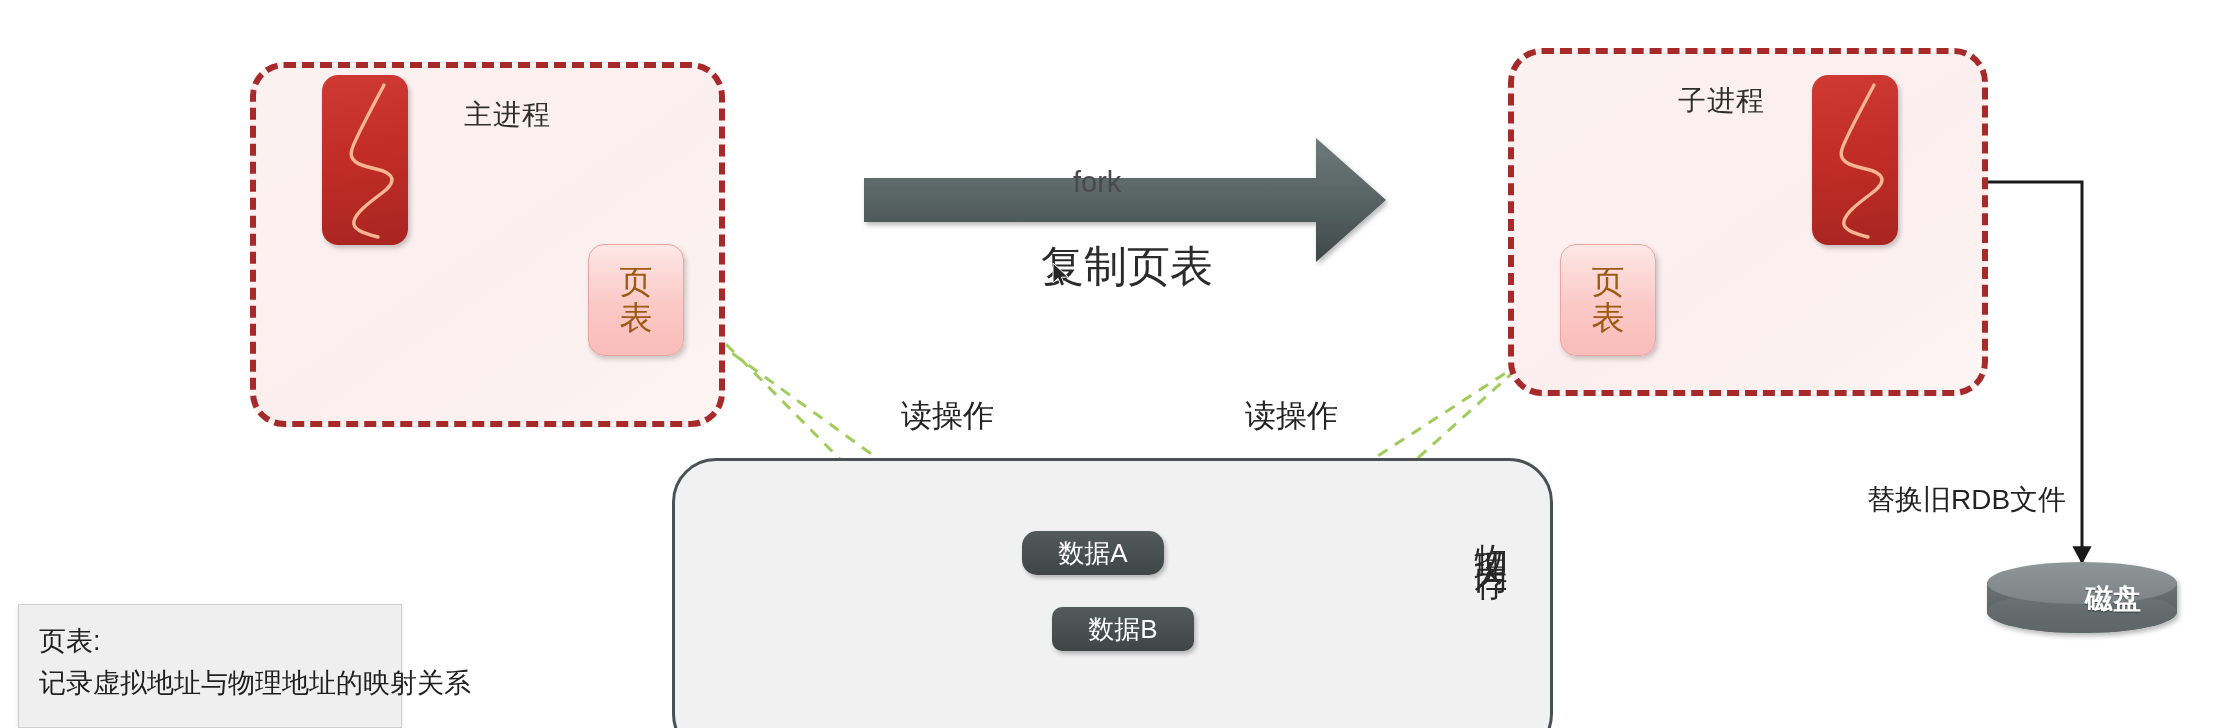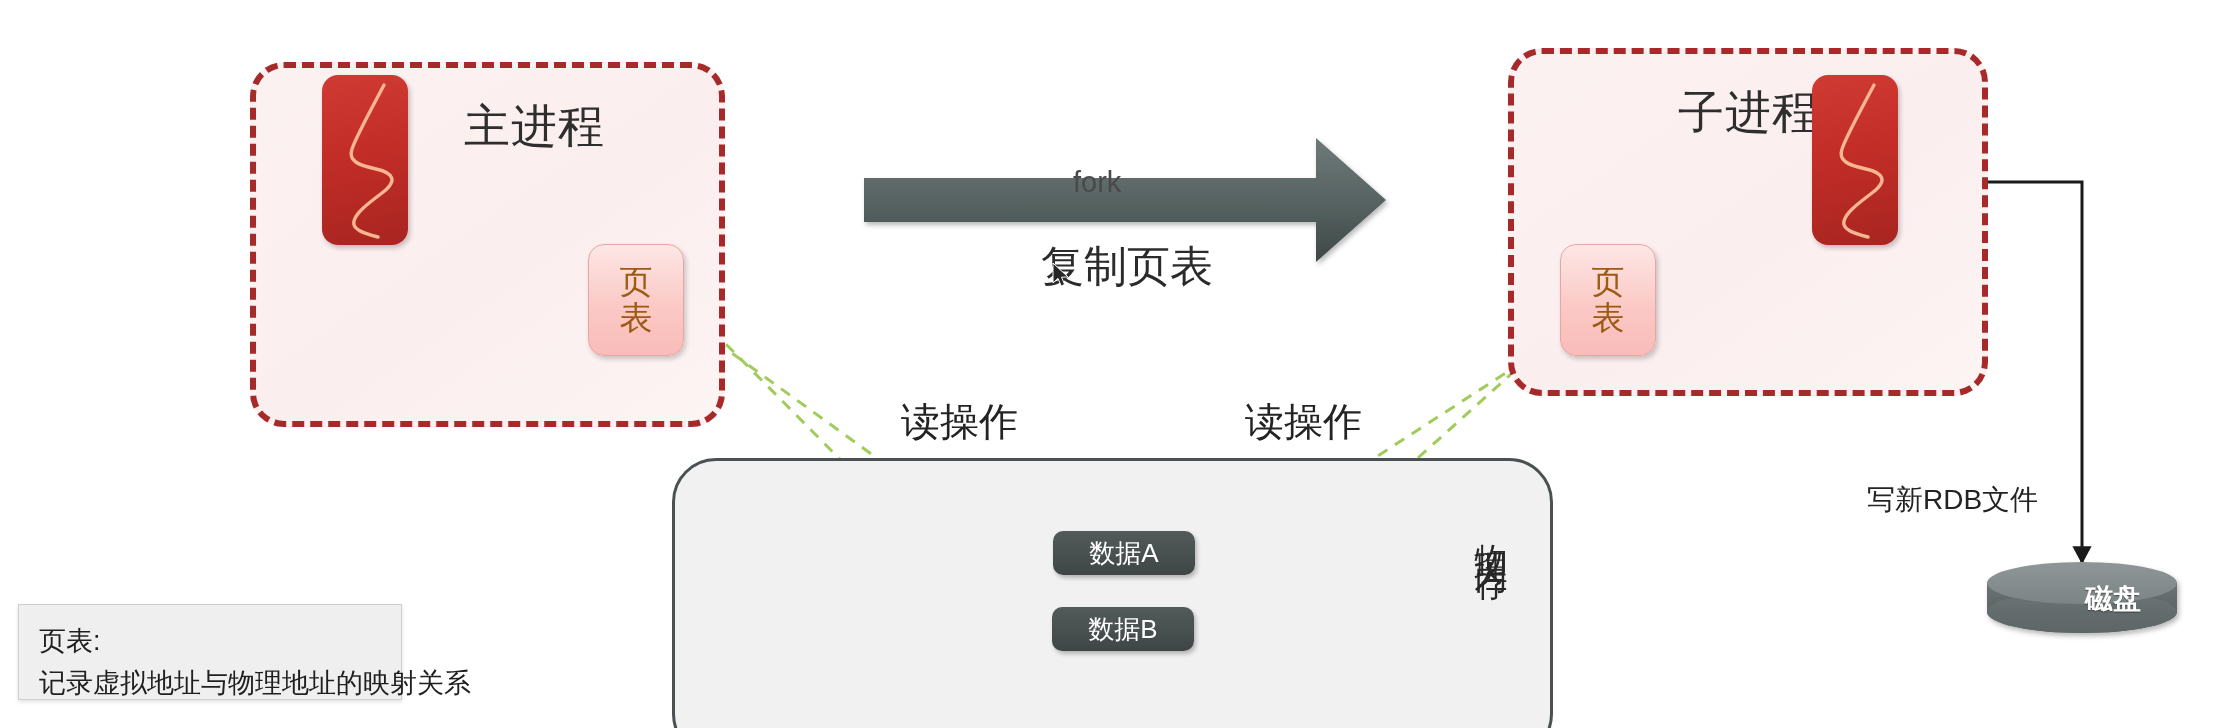--- a/index.html
+++ b/index.html
@@ -29,21 +29,21 @@
   
   .process-box {
     position: absolute;
     border: 6px dashed #a62a2a;
     border-radius: 34px;
     background: linear-gradient(145deg, #fcf1f1 0%, #fbeeee 55%, #fdf4f4 100%);
     box-sizing: border-box;
   }
   .process-label {
     position: absolute;
-    font-size: 46px;
+    font-size: 28px;
     color: #2e2e2e;
     white-space: nowrap;
     letter-spacing: 1px;
   }
 
   
   .redis-icon {
     position: absolute;
     width: 86px;
     height: 170px;
@@ -118,21 +118,21 @@
     display: flex;
     align-items: center;
     justify-content: center;
     box-shadow: 2px 3px 4px rgba(0,0,0,0.25);
     box-sizing: border-box;
   }
 
   
   .read-label {
     position: absolute;
-    font-size: 39px;
+    font-size: 31px;
     color: #232323;
     white-space: nowrap;
   }
 
   
   .disk {
     position: absolute;
     width: 190px;
     height: 58px;
   }
@@ -277,32 +277,32 @@
     </svg>
   </div>
 
   <div class="read-label" style="left:901px; top:395px;">读操作</div>
   <div class="read-label" style="left:1245px; top:395px;">读操作</div>
 
   <div class="memory-box" style="left:672px; top:458px; width:881px; height:300px;"></div>
 
   <div class="memory-label" style="left:1475px; top:518px;">物理内存</div>
 
-  <div class="data-chip" style="left:1053px; top:531px;">
+  <div class="data-chip" style="left:1022px; top:531px;border-radius:15px;">
     <span>数据A</span>
   </div>
 
   <div class="data-chip" style="left:1052px; top:607px;">
     <span>数据B</span>
   </div>
 
   <div class="disk" style="left:1987px; top:562px;padding-left:31px;">
     <div class="disk-label">磁盘</div>
   </div>
 
-  <div class="rdb-text" style="left:1867px; top:483px;">写新RDB文件</div>
-
-  <div class="tooltip" style="left:18px; top:604px; width:384px; height:96px;">
+  <div class="rdb-text" style="left:1867px; top:483px;">替换旧RDB文件</div>
+
+  <div class="tooltip" style="left:18px; top:604px; width:384px; height:124px;">
     <div>页表:</div>
     <div>记录虚拟地址与物理地址的映射关系</div>
   </div>
 
 </div>
 
 </body></html>

